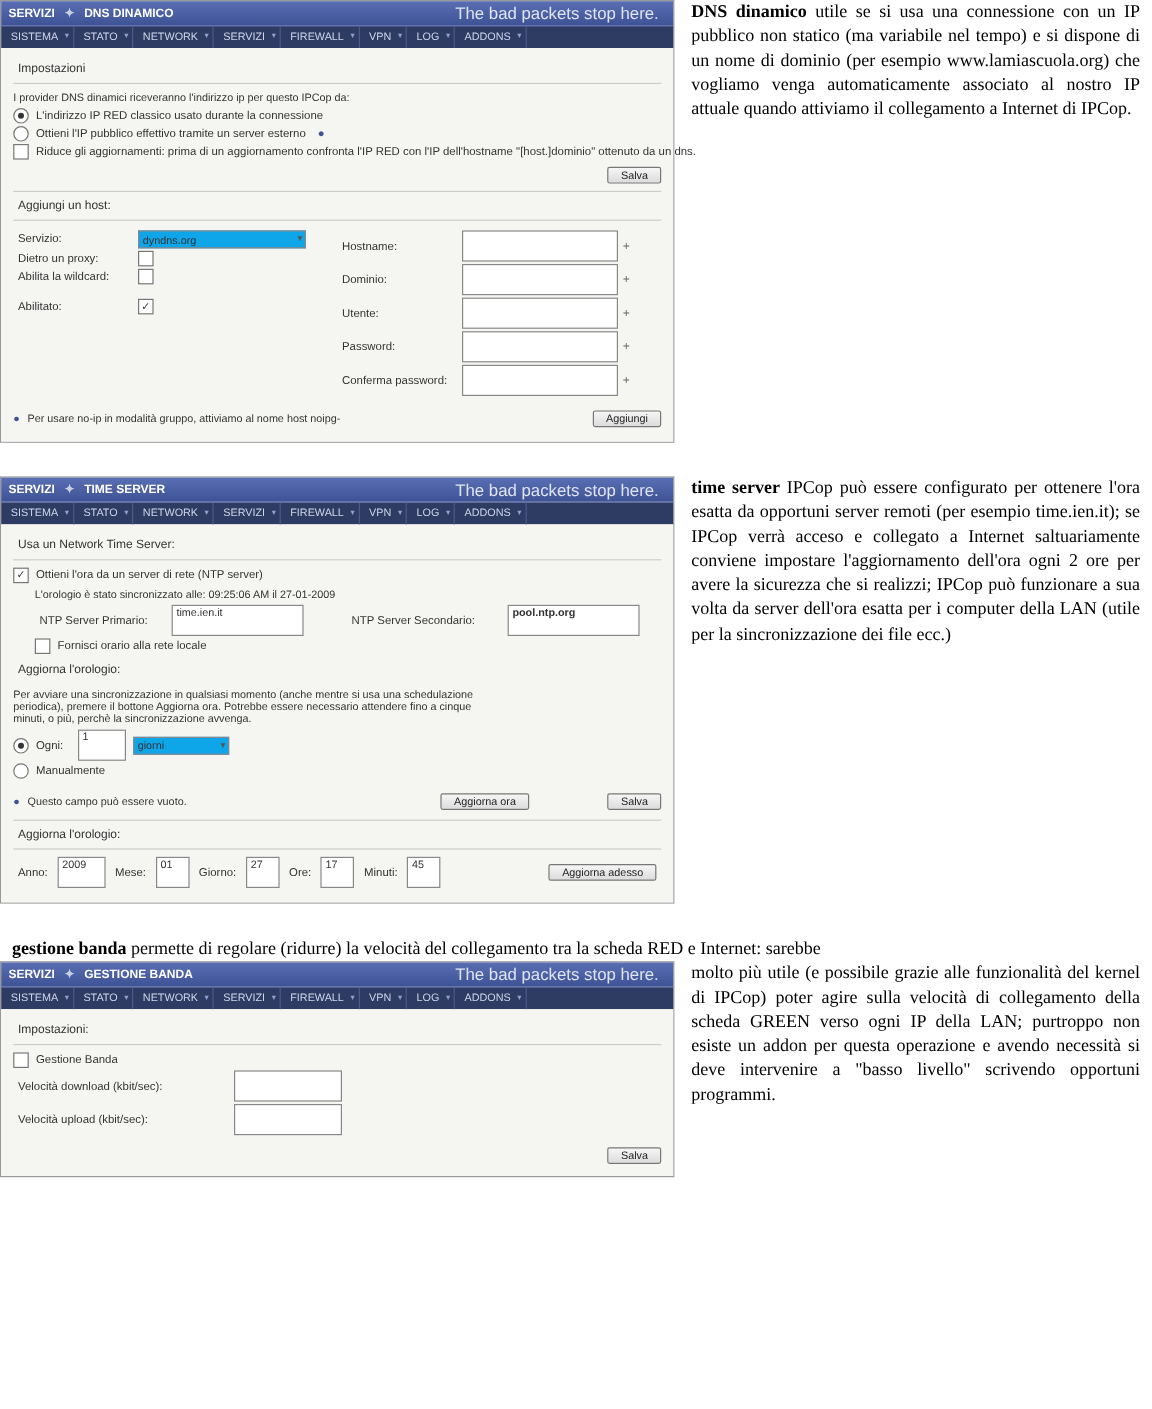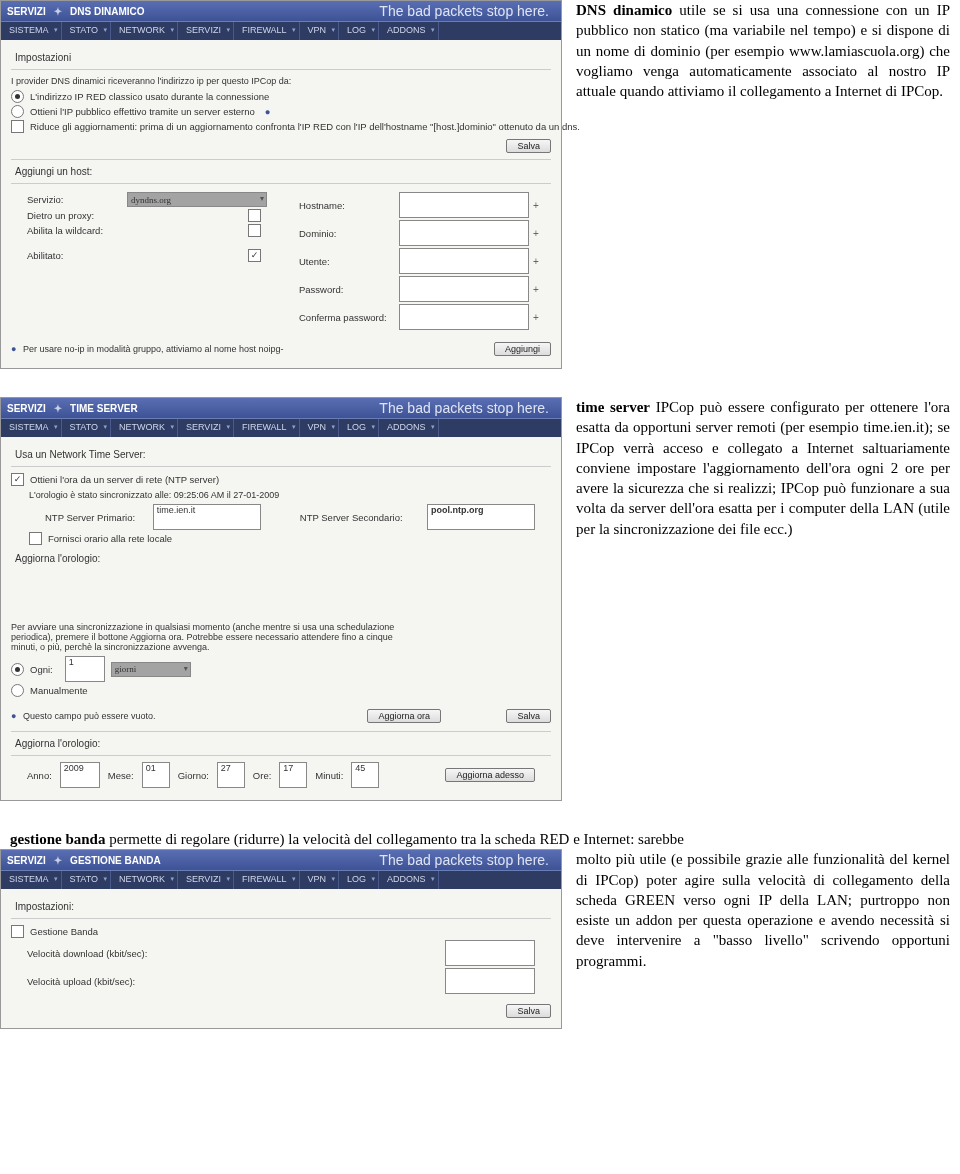--- a/index.html
+++ b/index.html
@@ -129,29 +129,28 @@
   .ipcop .txtin {
     border: 1px solid #888;
     background: #fff;
     height: 26px;
     font-size: 9px;
     padding: 0 3px;
     box-sizing: border-box;
   }
   .ipcop .select {
     border: 1px solid #888;
-    background: #a3a3a3;
+    background: #0ea5e9;
     height: 15px;
     font-size: 9px;
     padding: 0 14px 0 3px;
     box-sizing: border-box;
     position: relative;
     display: inline-flex;
     align-items: center;
-    font-family: Liberation Serif, serif;
   }
   .ipcop .select::after {
     content: "▾";
     position: absolute;
     right: 2px;
     top: 1px;
     font-size: 8px;
     color: #555;
   }
   .ipcop .btn {
@@ -180,23 +179,22 @@
   }
   .ipcop .twocol {
     display: flex;
   }
   .ipcop .twocol > div {
     flex: 1;
   }
   .ipcop .row2 {
     display: flex;
     align-items: center;
-    margin: 2px 16px;
+    margin: 2px 4px;
     font-size: 9.5px;
-    justify-content: space-between;
   }
   .ipcop .row2 .l1 { width: 100px; }
   .ipcop .row2 .plus { margin-left: 4px; color: #666; font-size: 10px; }
   .ipcop .right {
     text-align: right;
   }
 
   
   .fullpara {
     text-align: justify;
@@ -350,21 +348,21 @@
           <span style="width:130px;">NTP Server Secondario:</span>
           <span class="txtin" style="width:110px;font-weight:bold;">pool.ntp.org</span>
         </div>
         <div class="line" style="padding-left:18px;">
           <span class="check"></span>
           <span class="lab">Fornisci orario alla rete locale</span>
         </div>
 
         <div class="panel-title" style="margin-top:8px;">Aggiorna l'orologio:</div>
         <div class="twocol">
-          <div style="flex:1.2;margin-top:48px;">
+          <div style="flex:1.2;">
             <div class="note-row" style="padding-right:10px;">Per avviare una sincronizzazione in qualsiasi momento (anche mentre si usa una schedulazione periodica), premere il bottone Aggiorna ora. Potrebbe essere necessario attendere fino a cinque minuti, o più, perchè la sincronizzazione avvenga.</div>
             <div class="line">
               <span class="radio sel"></span>
               <span class="lab">Ogni:</span>
               <span class="txtin" style="width:40px;margin:0 6px;">1</span>
               <span class="select" style="width:80px;">giorni</span>
             </div>
             <div class="line">
               <span class="radio"></span>
               <span class="lab">Manualmente</span>

